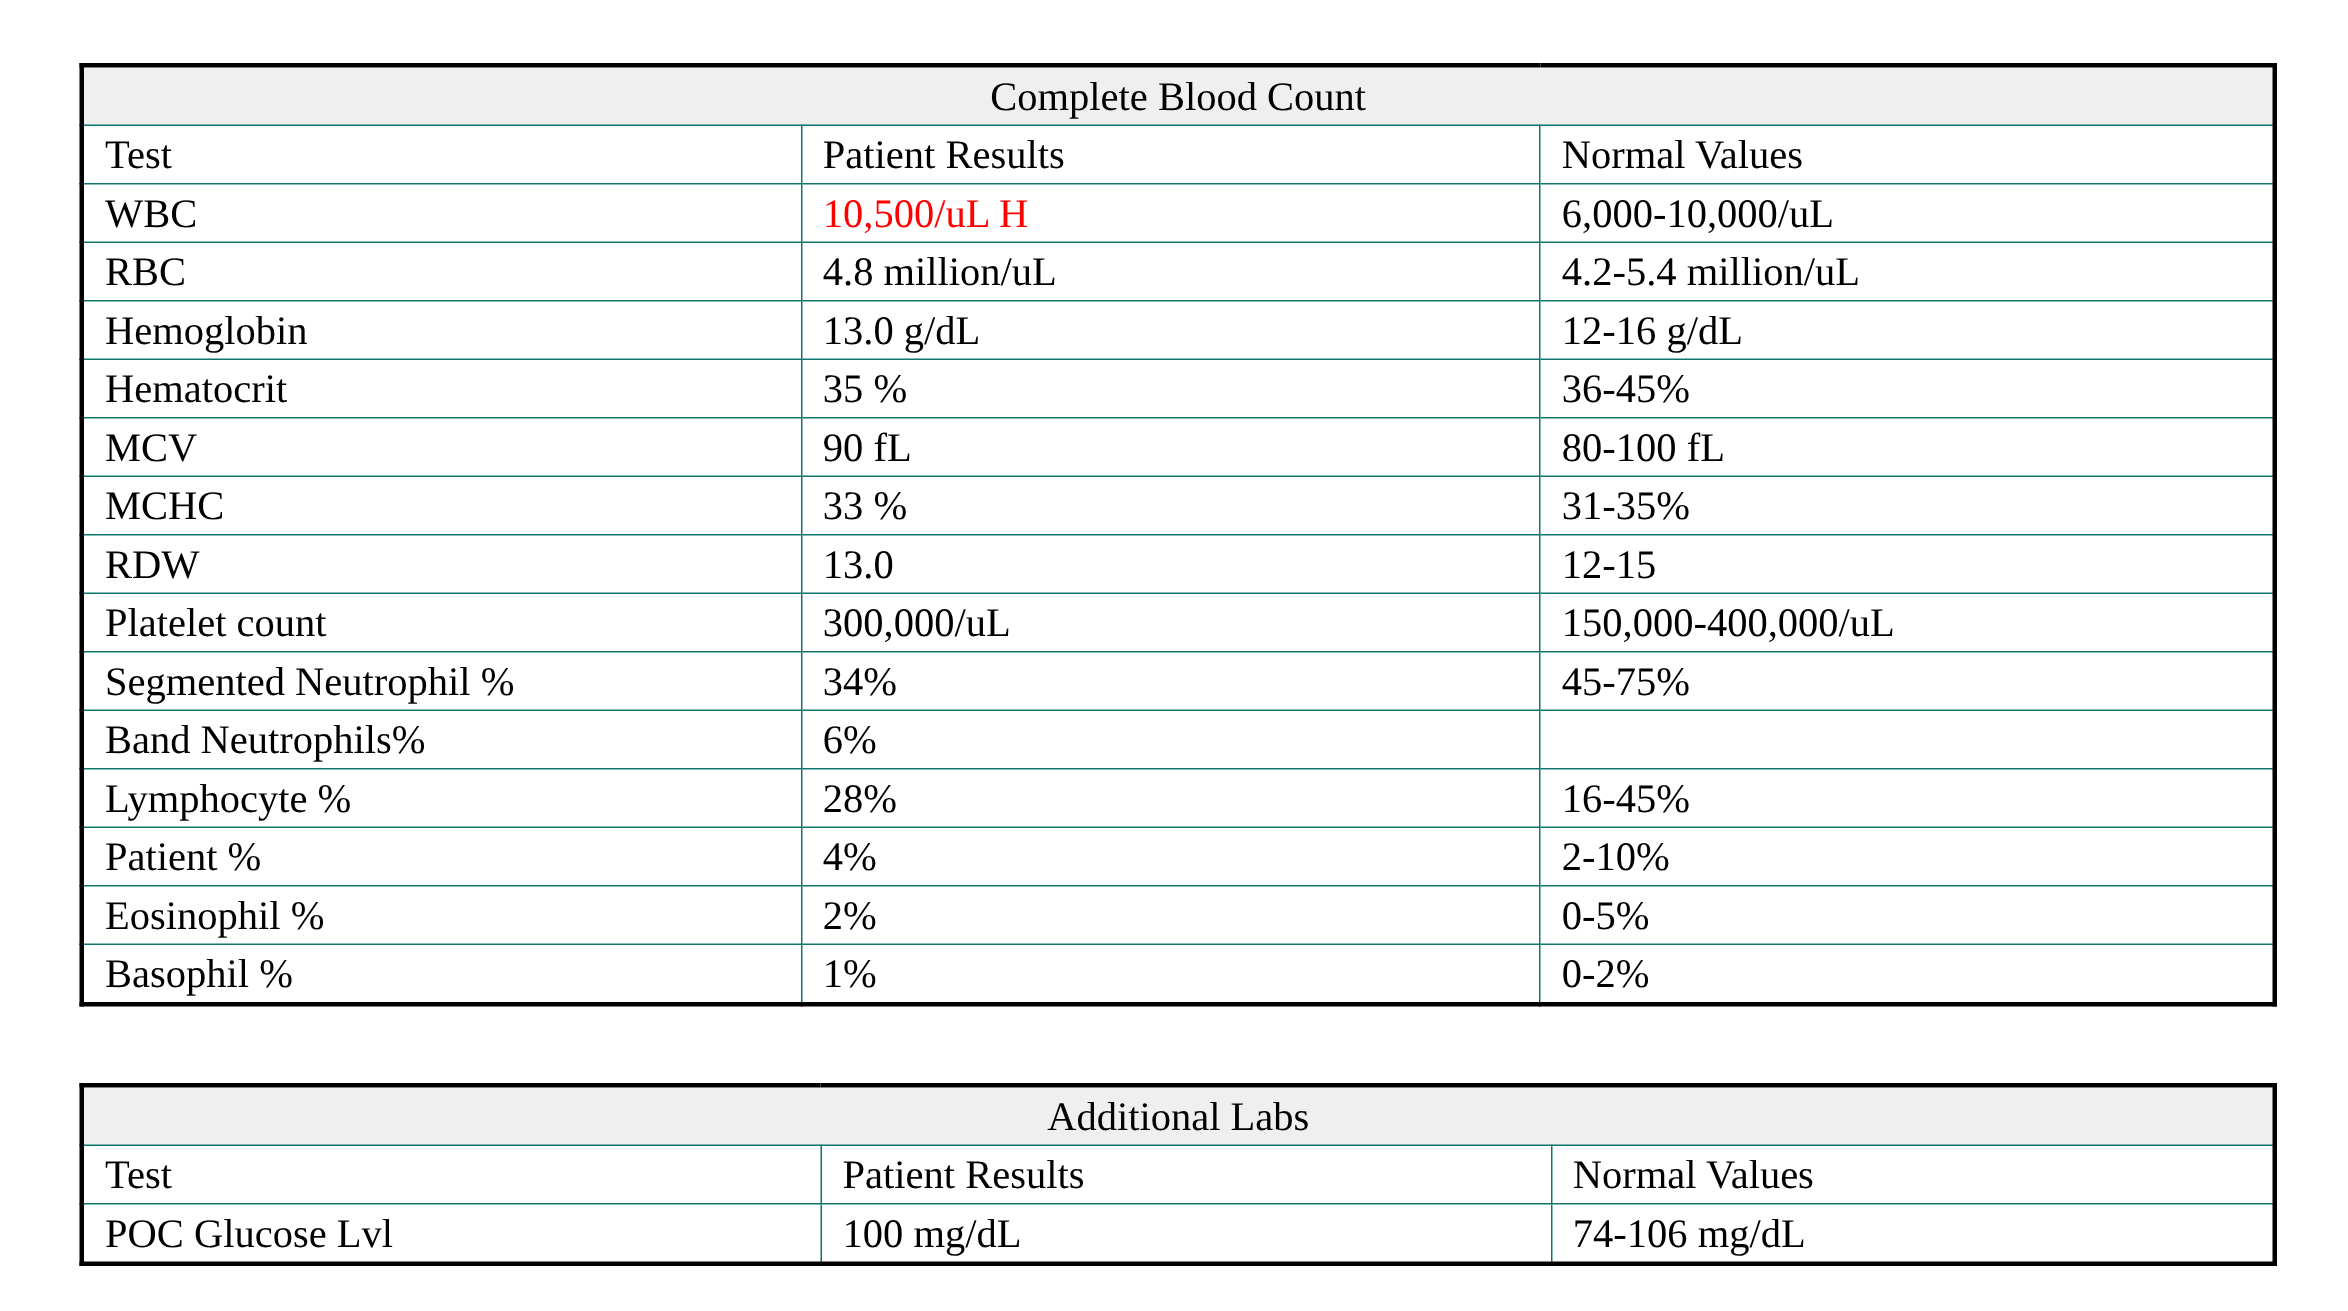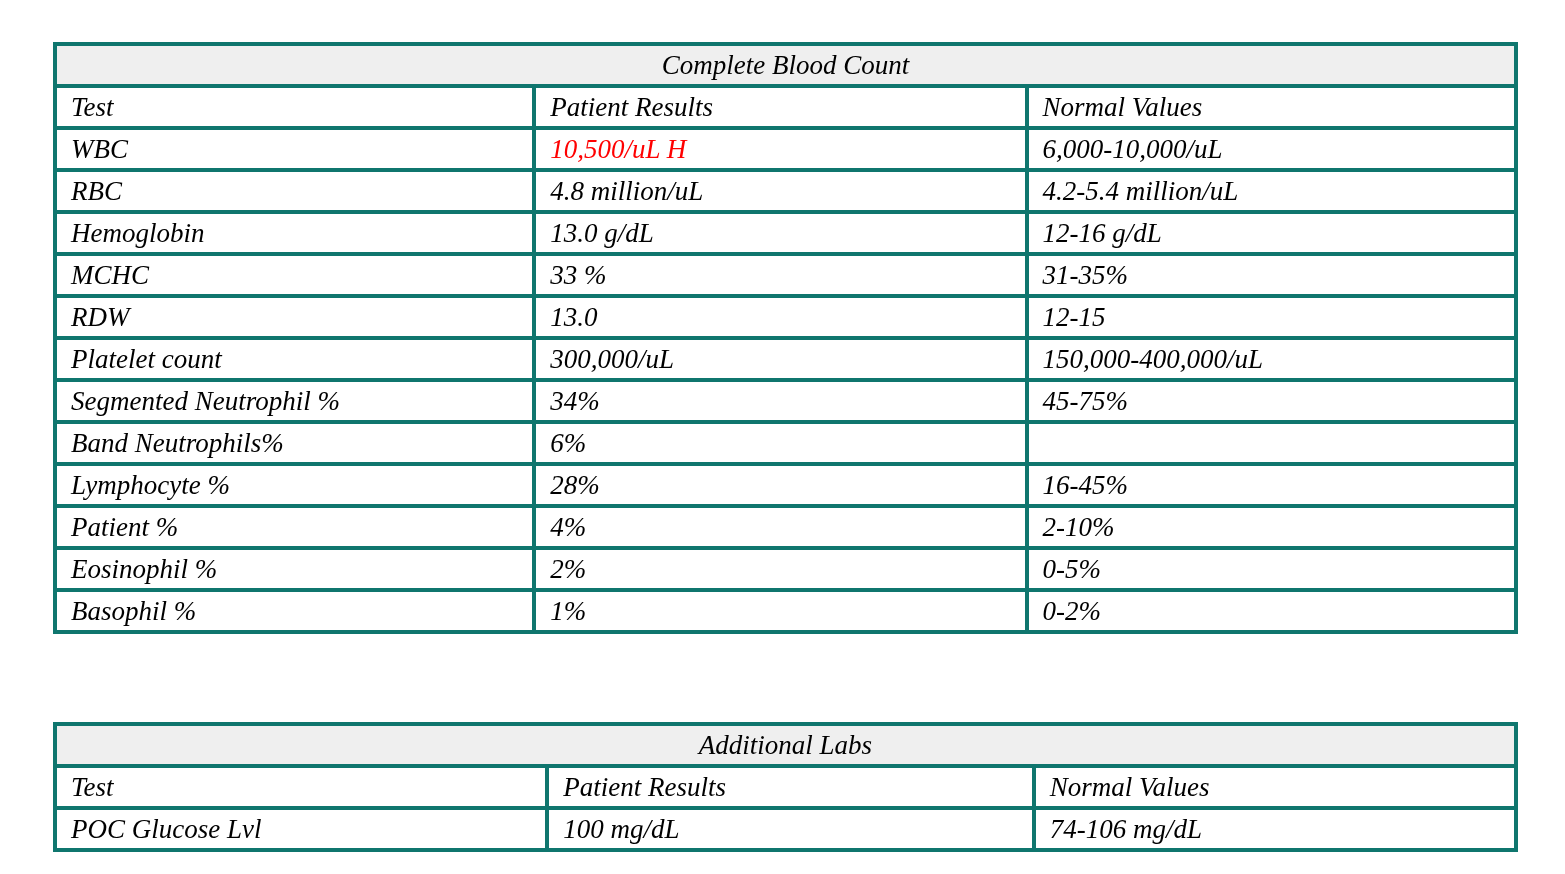--- a/index.html
+++ b/index.html
@@ -28,30 +28,29 @@
     table-layout: fixed;
     font-size: 27px;
     color: #000000;
   }
   table.lab-table.cbc { top: 42px; }
   table.lab-table.additional { top: 722px; }
 
   table.lab-table { border: 3px solid #000000; }
   table.lab-table th,
   table.lab-table td {
-    border: 4px solid #0f766e;
+    border: 1px solid #0f766e;
     height: 38px;
     padding: 0 4px 0 14px;
     text-align: left;
     vertical-align: middle;
     font-weight: normal;
     line-height: 1.05;
     white-space: nowrap;
     overflow: hidden;
-    font-style: italic;
   }
   table.lab-table tr.title-row th {
     background: #efefef;
     text-align: center;
     padding: 0;
   }
   
   table.cbc col.c1 { width: 32.8%; }
   table.cbc col.c2 { width: 33.7%; }
   table.cbc col.c3 { width: 33.5%; }
@@ -94,20 +93,30 @@
         </tr>
         <tr>
           <td>RBC</td>
           <td>4.8 million/uL</td>
           <td>4.2-5.4 million/uL</td>
         </tr>
         <tr>
           <td>Hemoglobin</td>
           <td>13.0 g/dL</td>
           <td>12-16 g/dL</td>
+        </tr>
+        <tr>
+          <td>Hematocrit</td>
+          <td>35 %</td>
+          <td>36-45%</td>
+        </tr>
+        <tr>
+          <td>MCV</td>
+          <td>90 fL</td>
+          <td>80-100 fL</td>
         </tr>
         <tr>
           <td>MCHC</td>
           <td>33 %</td>
           <td>31-35%</td>
         </tr>
         <tr>
           <td>RDW</td>
           <td>13.0</td>
           <td>12-15</td>

